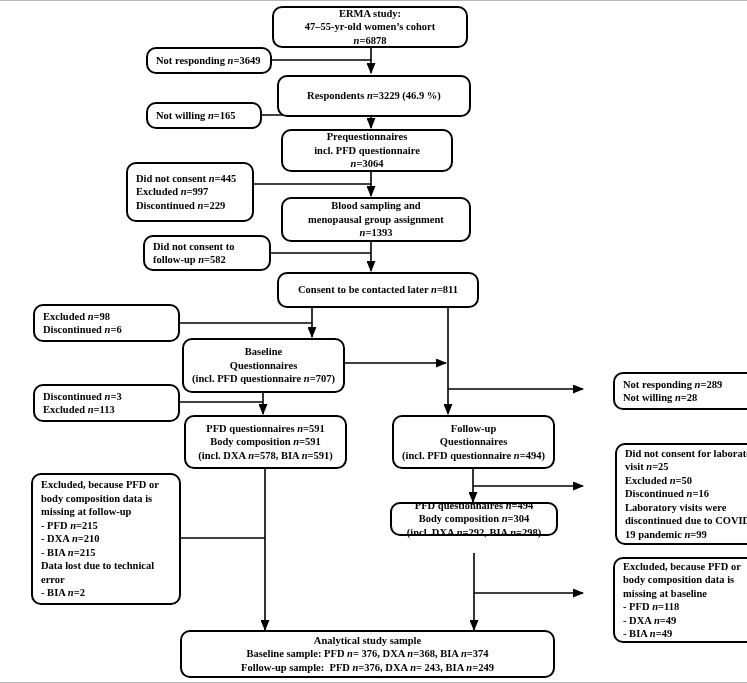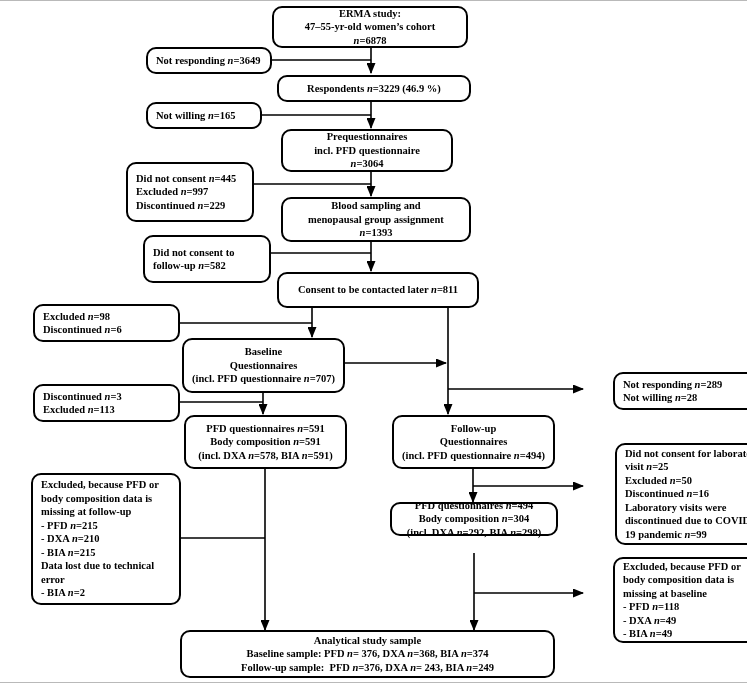--- a/index.html
+++ b/index.html
@@ -72,21 +72,21 @@
   <div class="box" style="left:272px;top:5px;width:196px;height:42px">
     <div class="box-text">ERMA study:
 47–55-yr-old women’s cohort
 <i>n</i>=6878</div>
   </div>
 
   <div class="box align-left" style="left:118px;top:46px;width:126px;height:27px">
     <div class="box-text">Not responding <i>n</i>=3649</div>
   </div>
 
-  <div class="box" style="left:277px;top:74px;width:194px;height:27px">
+  <div class="box" style="left:277px;top:74px;width:194px;height:42px">
     <div class="box-text">Respondents <i>n</i>=3229 (46.9 %)</div>
   </div>
 
   <div class="box align-left" style="left:118px;top:101px;width:116px;height:27px">
     <div class="box-text">Not willing <i>n</i>=165</div>
   </div>
 
   <div class="box" style="left:281px;top:128px;width:172px;height:43px">
     <div class="box-text">Prequestionnaires
 incl. PFD questionnaire
@@ -98,21 +98,21 @@
 Excluded <i>n</i>=997
 Discontinued <i>n</i>=229</div>
   </div>
 
   <div class="box" style="left:281px;top:196px;width:190px;height:45px">
     <div class="box-text">Blood sampling and
 menopausal group assignment
 <i>n</i>=1393</div>
   </div>
 
-  <div class="box align-left" style="left:115px;top:234px;width:128px;height:48px">
+  <div class="box align-left" style="left:115px;top:234px;width:128px;height:36px">
     <div class="box-text">Did not consent to
 follow-up <i>n</i>=582</div>
   </div>
 
   <div class="box" style="left:277px;top:271px;width:202px;height:36px">
     <div class="box-text">Consent to be contacted later <i>n</i>=811</div>
   </div>
 
   <div class="box align-left" style="left:5px;top:303px;width:147px;height:38px">
     <div class="box-text">Excluded <i>n</i>=98

